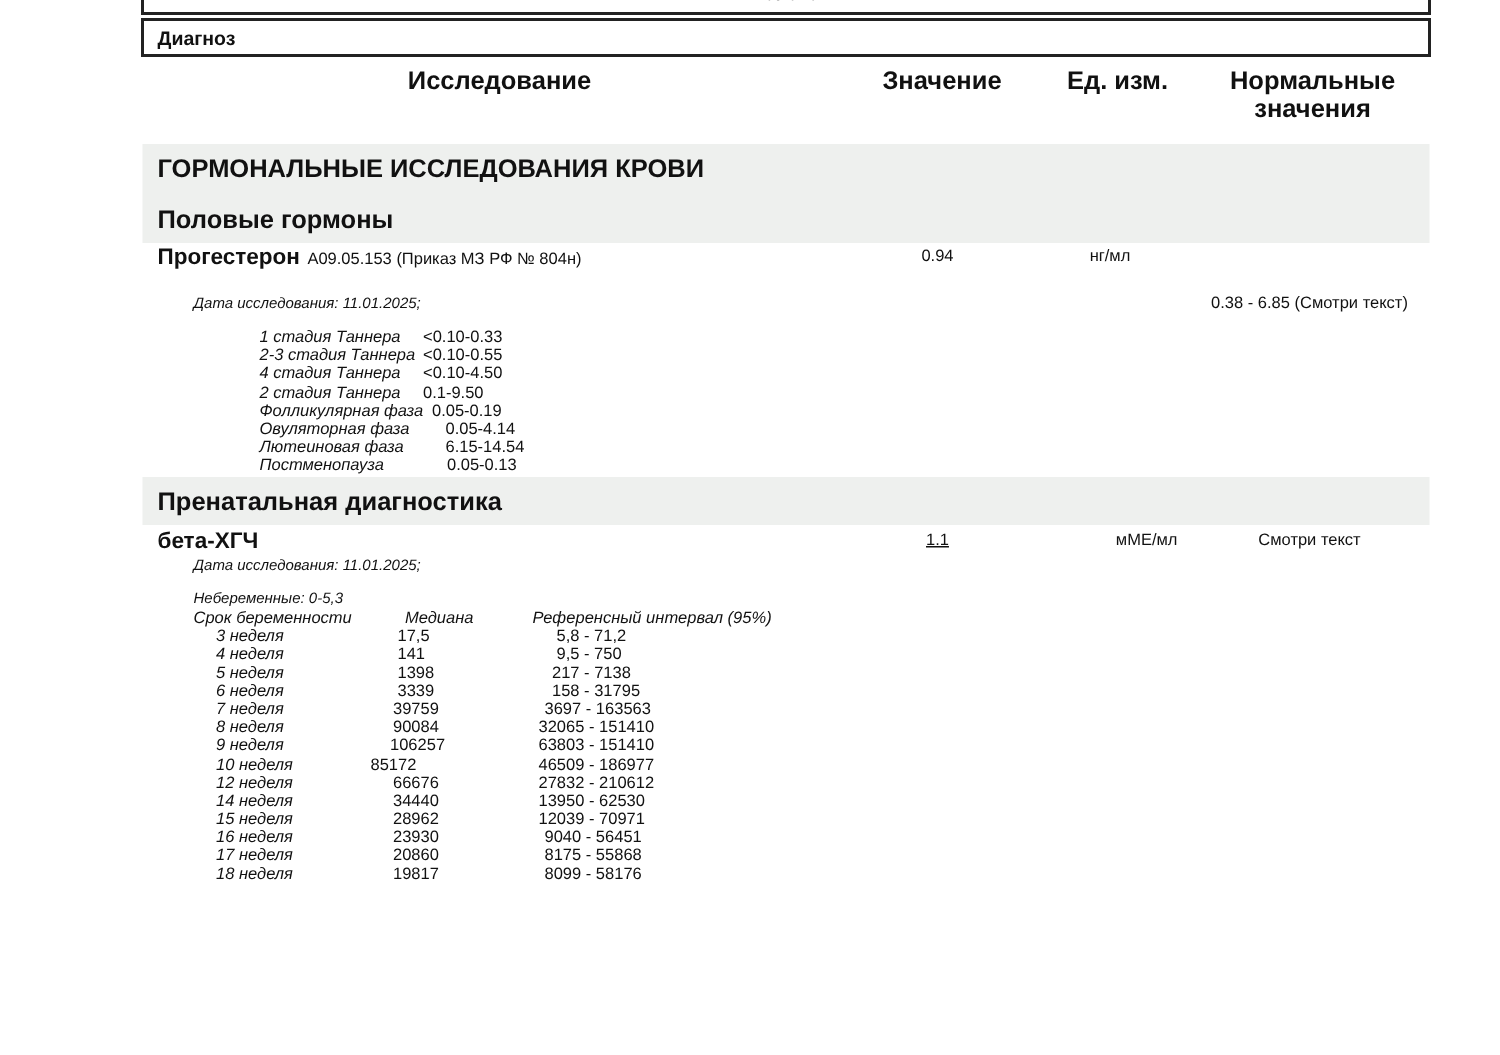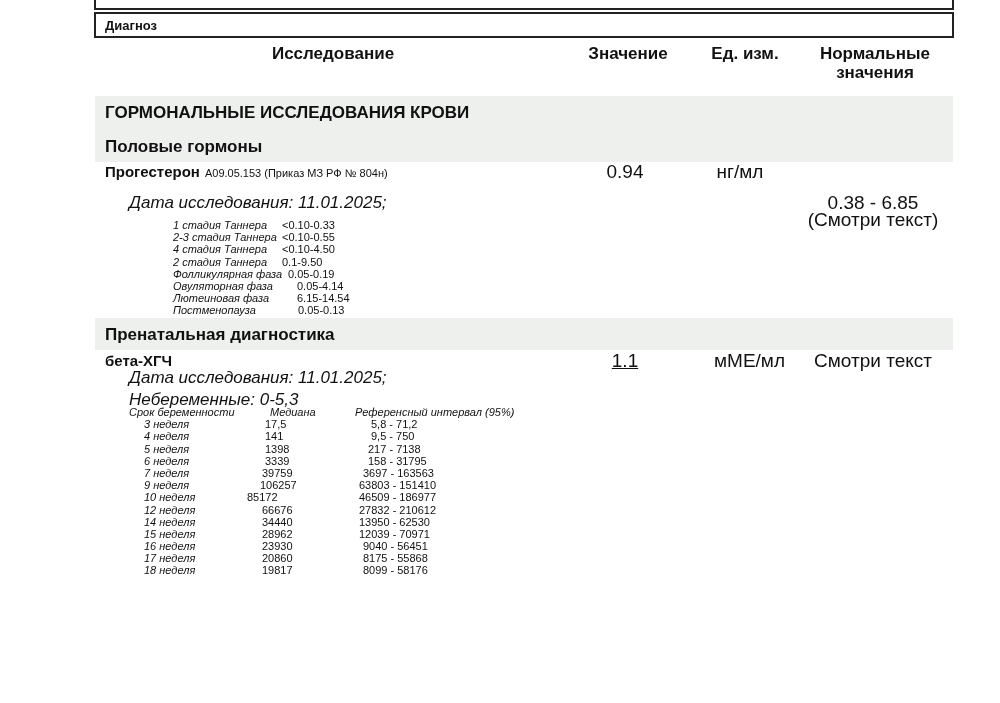--- a/index.html
+++ b/index.html
@@ -31,23 +31,23 @@
     .band { position: absolute; left: 95px; width: 858px; background: #eef0ee; }
     .band-1 { top: 96px; height: 66px; }
     .band-2 { top: 318px; height: 32px; }
     .band-title { position: absolute; left: 10px; font-weight: bold; font-size: 17px; }
     .bt-1 { top: 7px; }
     .bt-2 { top: 41px; }
     .bt-3 { top: 7px; }
 
     .test-name { position: absolute; font-weight: bold; font-size: 15px; }
     .test-code { font-weight: normal; font-size: 11px; margin-left: 5px; }
-    .cell { position: absolute; font-size: 19px; text-align: center; line-height: 17px; }
-
-    .note { position: absolute; font-size: 17px; line-height: 12.2px; }
+    .cell { position: absolute; font-size: 11px; text-align: center; line-height: 17px; }
+
+    .note { position: absolute; font-size: 10px; line-height: 12.2px; }
     .it { font-style: italic; }
     .ref-table { position: absolute; font-size: 11px; line-height: 12.2px; }
     .ref-row { position: relative; height: 12.2px; white-space: nowrap; margin-left: 44px; }
     .ref-row span { position: absolute; top: 0; }
 
     .preg-row { position: relative; height: 12.2px; white-space: nowrap; }
     .preg-row span { position: absolute; top: 0; }
   </style>
 </head>
 <body>
@@ -150,20 +150,25 @@
       <span class="it" style="left:15px">6 неделя</span>
       <span style="left:136px">3339</span>
       <span style="left:239px">158 - 31795</span>
     </div>
   <div class="preg-row">
       <span class="it" style="left:15px">7 неделя</span>
       <span style="left:133px">39759</span>
       <span style="left:234px">3697 - 163563</span>
     </div>
   <div class="preg-row">
+      <span class="it" style="left:15px">8 неделя</span>
+      <span style="left:133px">90084</span>
+      <span style="left:230px">32065 - 151410</span>
+    </div>
+  <div class="preg-row">
       <span class="it" style="left:15px">9 неделя</span>
       <span style="left:131px">106257</span>
       <span style="left:230px">63803 - 151410</span>
     </div>
   <div class="preg-row">
       <span class="it" style="left:15px">10 неделя</span>
       <span style="left:118px">85172</span>
       <span style="left:230px">46509 - 186977</span>
     </div>
   <div class="preg-row">

